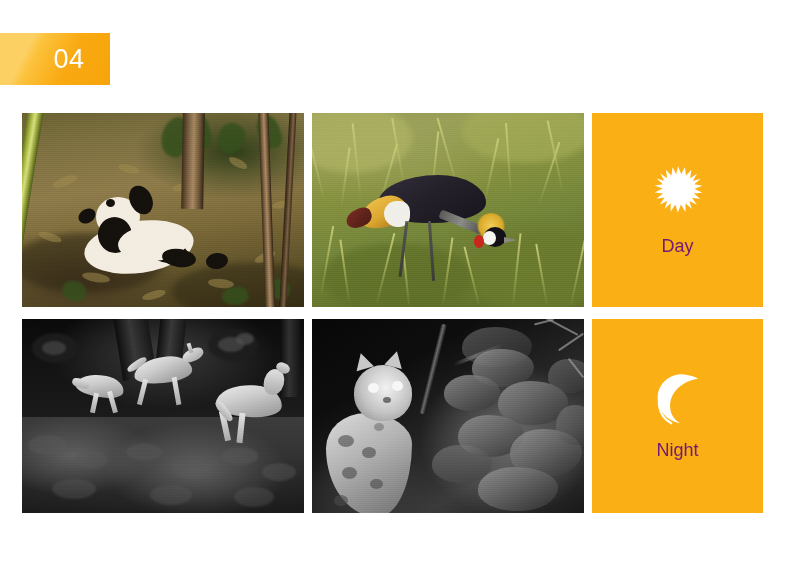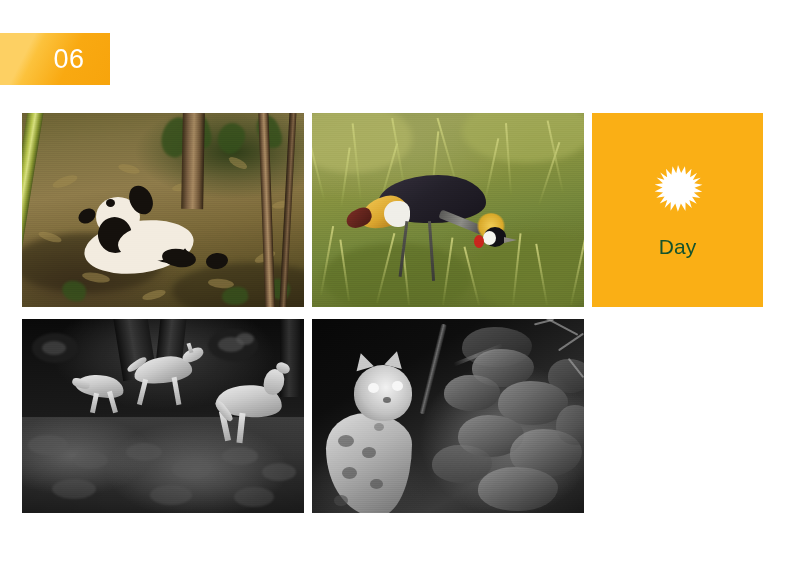--- a/index.html
+++ b/index.html
@@ -98,22 +98,22 @@
 
   .mode-panel {
     background: #faaf15;
     display: flex;
     flex-direction: column;
     align-items: center;
     justify-content: center;
   }
 
   .mode-label {
-    color: #14532d;
-    font-size: 21px;
+    color: #701a75;
+    font-size: 18px;
     line-height: 1;
     margin-top: 16px;
     font-weight: 400;
   }
 
   .mode-icon { display: block; }
 
   
   .panda-scene {
     width: 100%; height: 100%;
@@ -318,21 +318,21 @@
   }
 </style>
 </head>
 <body>
 
 <div id="page">
 
   <div id="header">
 
     <div id="badge">
-      <span id="badge-number">06</span>
+      <span id="badge-number">04</span>
     </div>
 
 
   </div>
 
   <div id="grid">
 
     <div class="cell photo-tl">
       <div class="panda-scene">
 
@@ -504,15 +504,22 @@
     </div>
 
     <div class="cell panel-day mode-panel">
       <svg class="mode-icon" width="56" height="56" viewBox="0 0 100 100" aria-hidden="true">
         <polygon fill="#ffffff" points="50,2 55.6,16.2 62.4,3.9 64.2,18.9 74.1,8.6 71.6,23.5 84,15.6 76.5,28.4 90.6,24.7 78.9,34.3 93.7,36.9 79.4,42.2 93.3,49.6 78.3,51.1 90,60.7 75.2,58.3 83.5,70.9 70.3,64.1 74.6,78.5 63.5,68.3 63.3,83.8 55.2,70.6 49.8,85.2 45.2,70.4 36.7,83.4 37,67.9 26.2,78.5 30.8,64.1 17.4,70.5 26.1,58.2 11.3,60.1 23.3,50.9 8.3,49.1 22.4,42.1 8.3,36.4 23.1,34.2 11.7,24.2 25.6,28.3 18.4,15.3 30.6,23.5 28.5,8.5 38.2,19 40.3,4 46.8,16.4"></polygon>
         <circle fill="#ffffff" cx="50" cy="44" r="22"></circle>
       </svg>
       <span class="mode-label">Day</span>
     </div>
 
+    <div class="cell panel-night mode-panel">
+      <svg class="mode-icon" width="46" height="52" viewBox="0 0 80 92" aria-hidden="true">
+        <path fill="#ffffff" d="M72 8 C42 12 22 33 22 56 C22 70 29 81 40 87 C16 83 0 64 0 42 C0 19 17 2 40 0 C51 0 63 3 72 8 Z" transform="translate(4,2)"></path>
+        <path fill="none" stroke="#ffffff" stroke-width="4" stroke-linecap="round" d="M20 16 C6 27 0 43 3 58 C5 71 13 81 24 87" transform="translate(4,2)"></path>
+      </svg>
+      <span class="mode-label">Night</span>
+    </div>
 
   </div>
 </div>
 
 </body></html>

